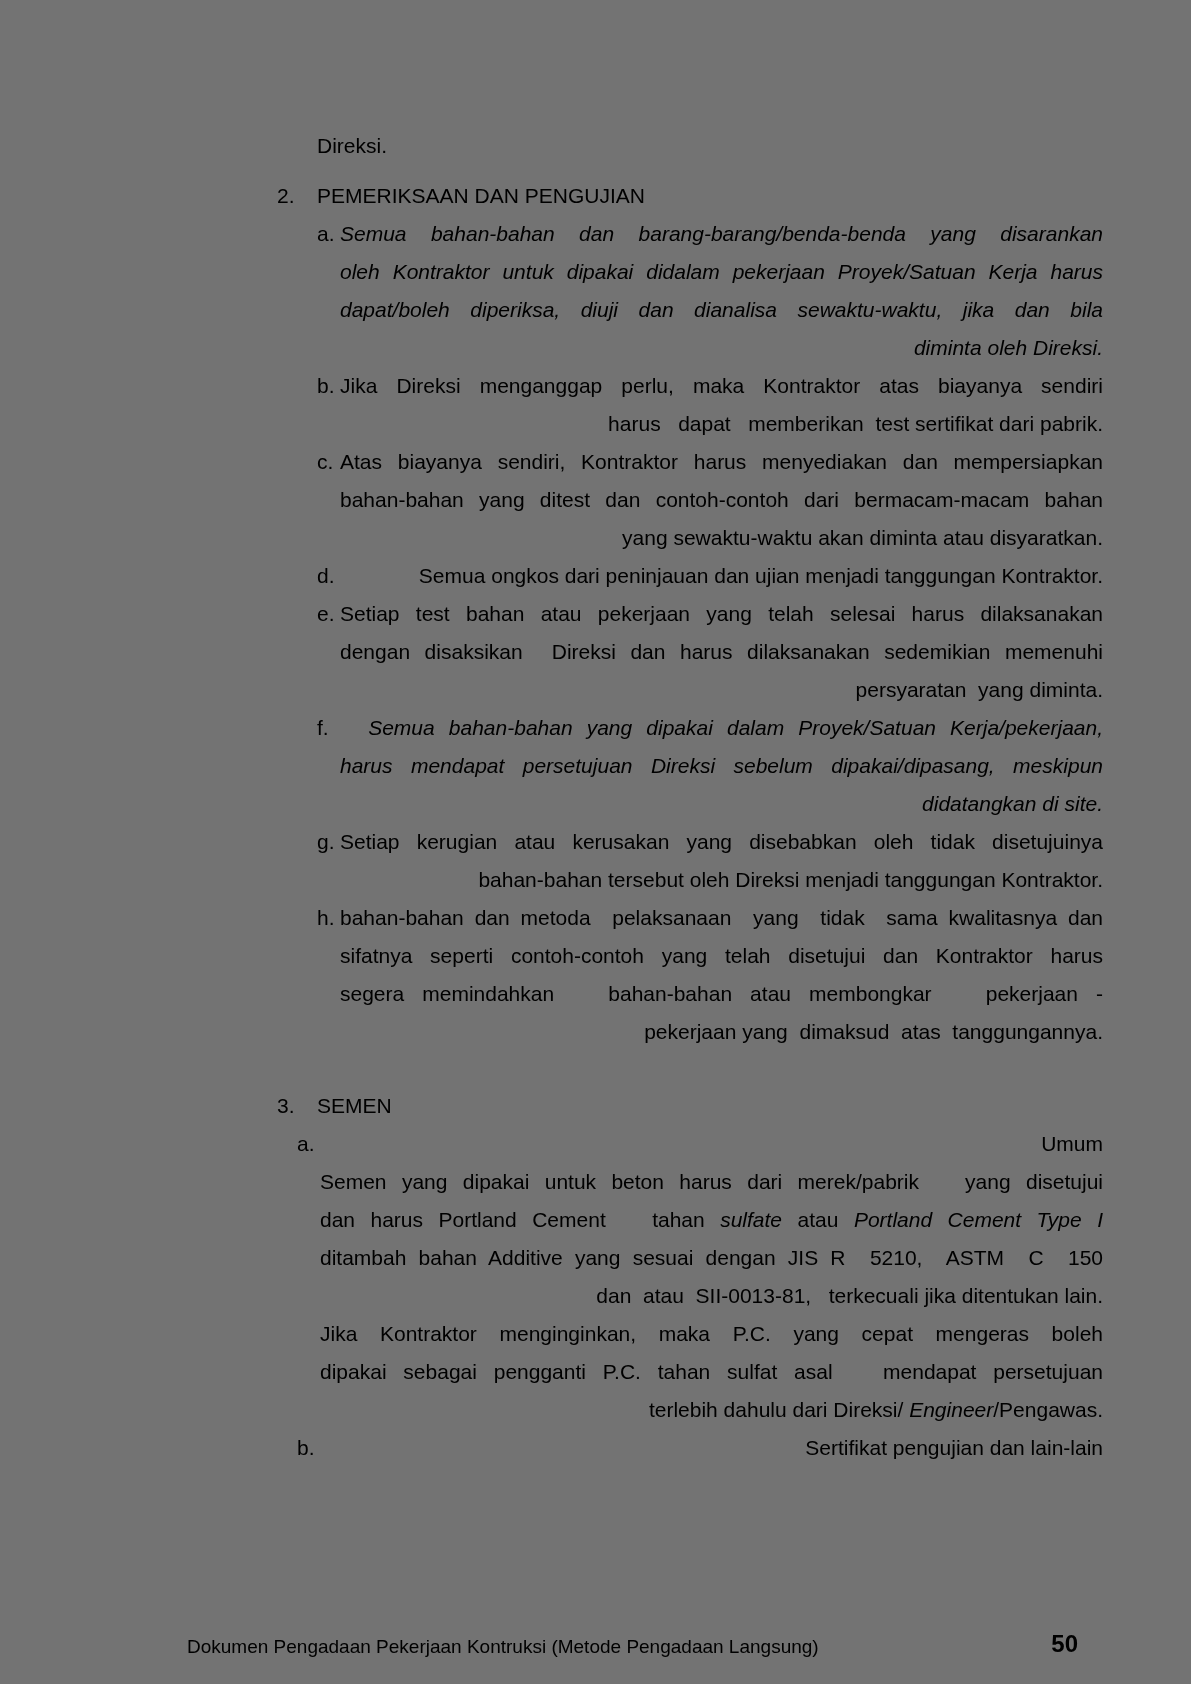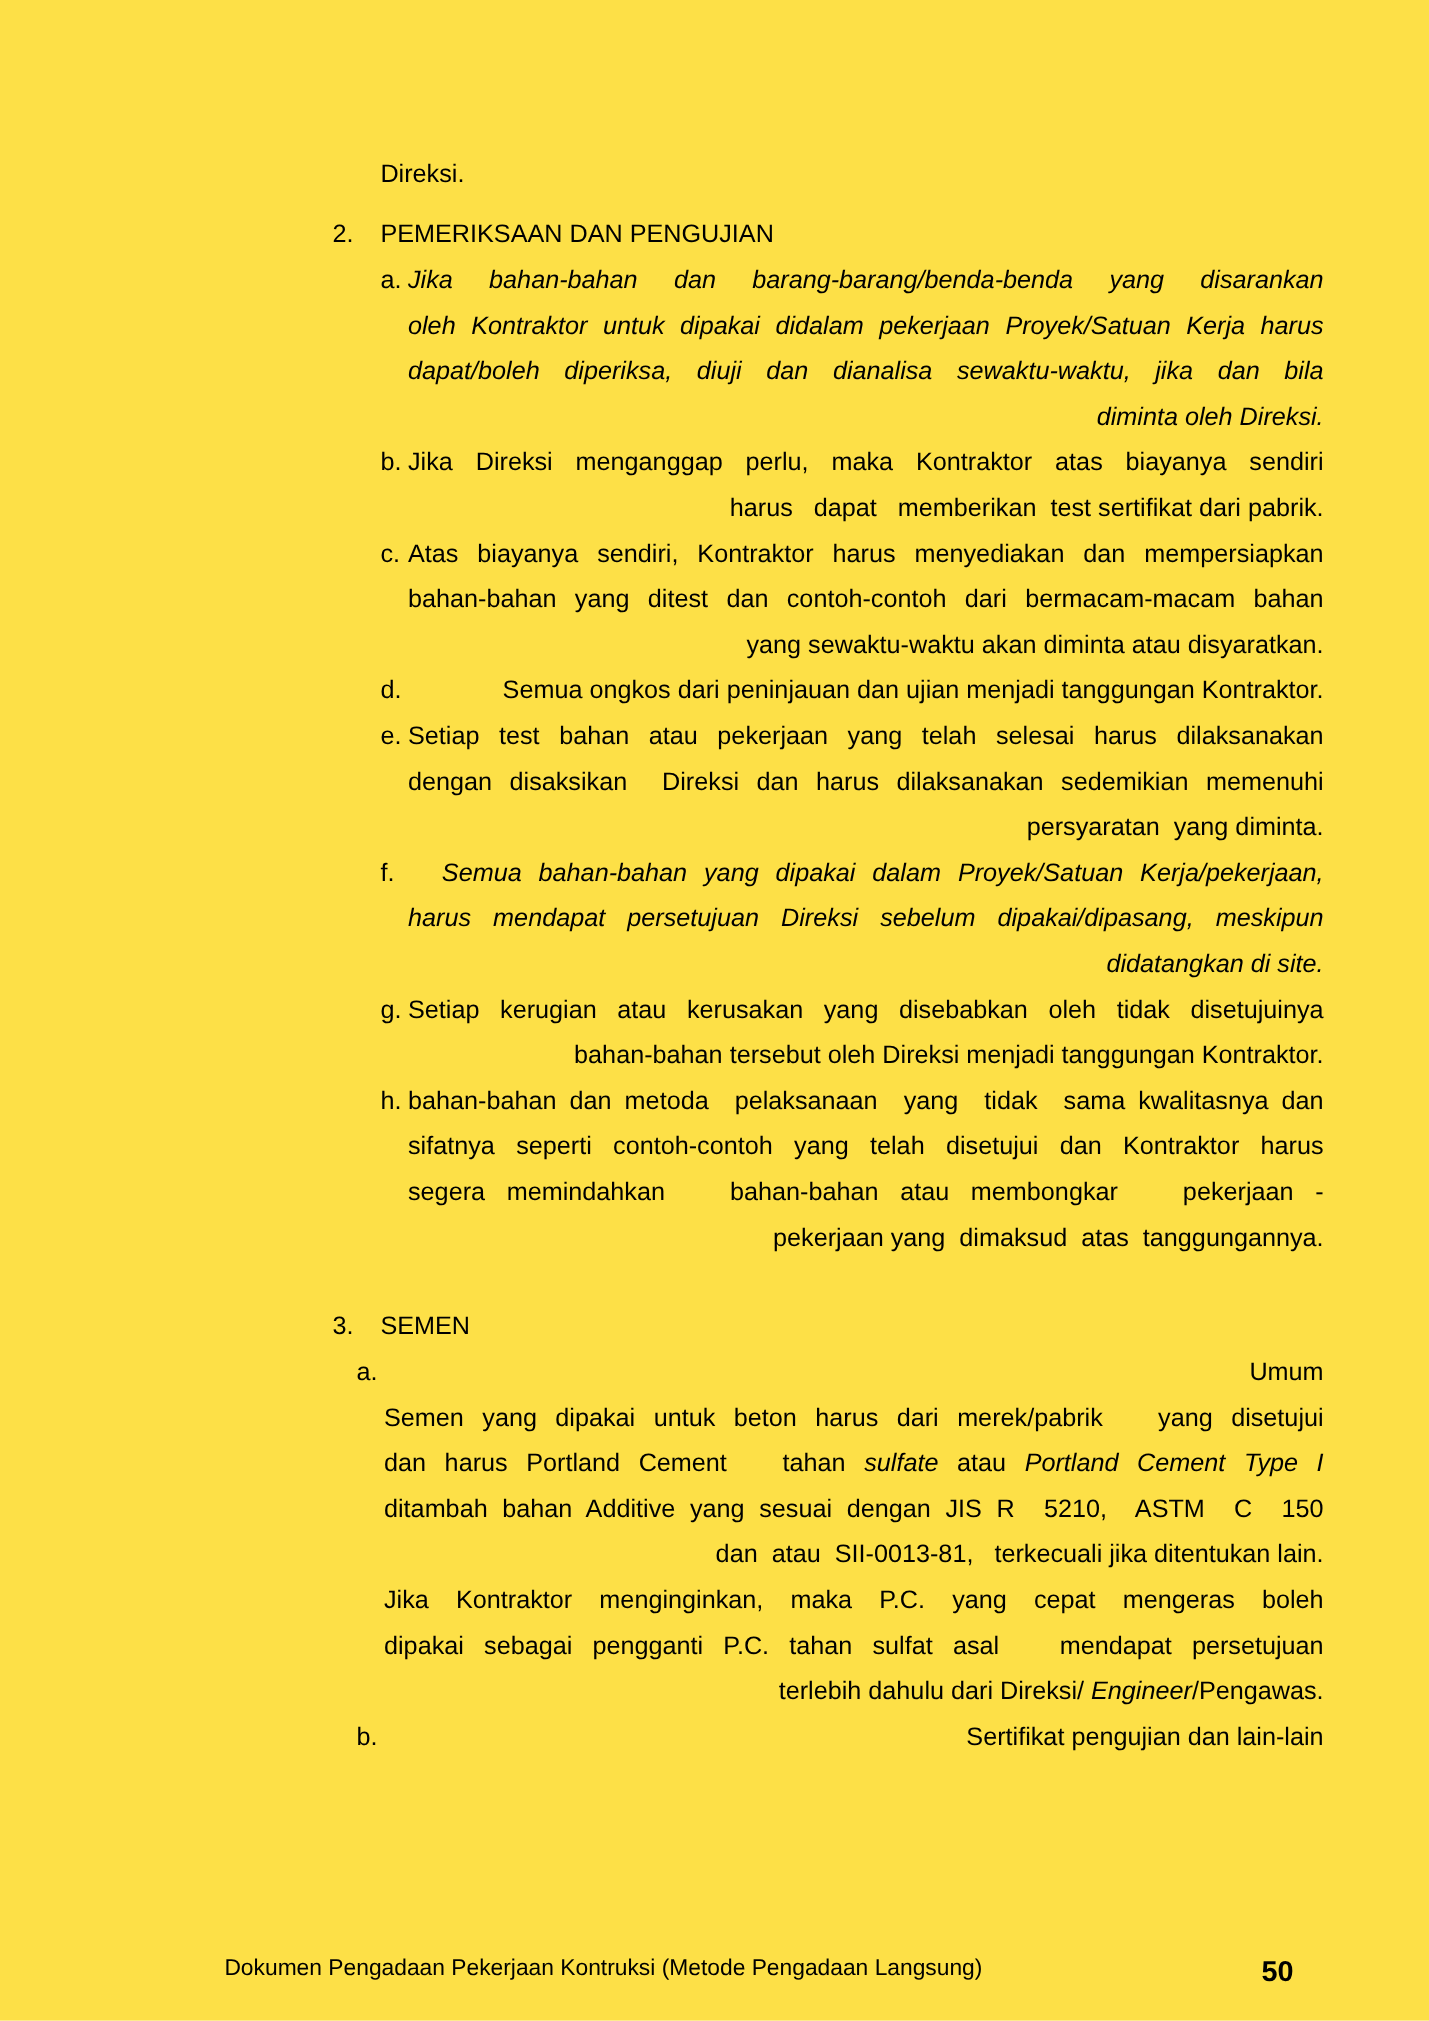--- a/index.html
+++ b/index.html
@@ -1,19 +1,19 @@
 <!DOCTYPE html>
 <html><head>
 <meta charset="utf-8">
 <style>
   html,body{margin:0;padding:0;background:#ffffff;}
   .page{
     position:relative;
     width:1191px;height:1684px;
-    background:#fde047;color:#000;
+    background:#737373;color:#000;
     font-family:"Liberation Sans","DejaVu Sans",sans-serif;
     overflow:hidden;
   }
   .content{
     position:absolute;left:277px;top:127px;width:826px;
     font-size:21px;line-height:38px;
   }
   .cont-line{margin-left:40px;}
   .section-head{display:flex;margin-top:12px;}
   .sec-1 .section-head{margin-top:36px;}
@@ -22,21 +22,21 @@
   .items{margin-left:40px;}
   .sec-1 .items{margin-left:20px;}
   .item{display:flex;}
   .item-letter{flex:none;width:23px;}
   .item-body{flex:1;min-width:0;}
   .para.italic{font-style:italic;}
   .line{white-space:pre-wrap;text-align:right;}
   .line.just{text-align:justify;text-align-last:justify;-moz-text-align-last:justify;}
   .footer{
     position:absolute;left:187px;top:1630px;width:891px;
-    display:flex;justify-content:space-between;align-items:flex-start;
+    display:flex;justify-content:space-between;align-items:flex-end;
     font-size:19px;
   }
   .footer .pagenum{font-weight:bold;font-size:24px;}
 </style>
 </head>
 <body>
 
 <div class="page">
 
   <div class="content">
@@ -46,21 +46,21 @@
         <div class="section sec-0">
           <div class="section-head">
             <span class="section-num">2.</span>
             <span class="section-title">PEMERIKSAAN DAN PENGUJIAN</span>
           </div>
           <div class="items">
             <div class="item">
               <span class="item-letter">a.</span>
               <div class="item-body">
                 <div class="para italic">
-                  <div class="line just">Jika bahan-bahan dan barang-barang/benda-benda yang disarankan</div>
+                  <div class="line just">Semua bahan-bahan dan barang-barang/benda-benda yang disarankan</div>
                   <div class="line just">oleh Kontraktor untuk dipakai didalam pekerjaan Proyek/Satuan Kerja harus</div>
                   <div class="line just">dapat/boleh diperiksa, diuji dan dianalisa sewaktu-waktu, jika dan bila</div>
                   <div class="line">diminta oleh Direksi.</div>
                 </div>
               </div>
             </div>
             <div class="item">
               <span class="item-letter">b.</span>
               <div class="item-body">
                 <div class="para">

